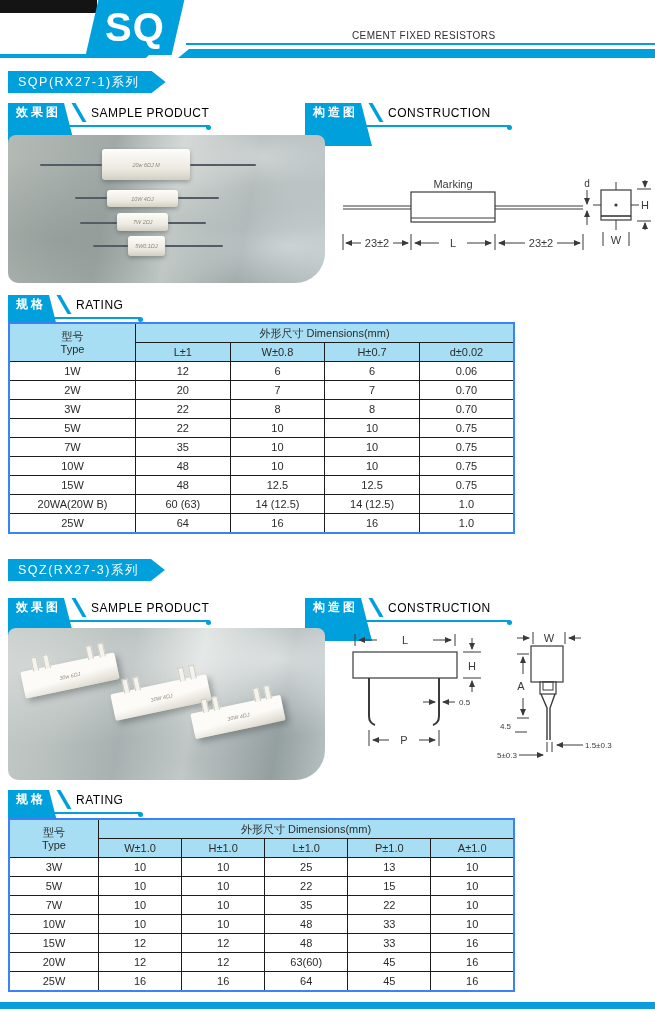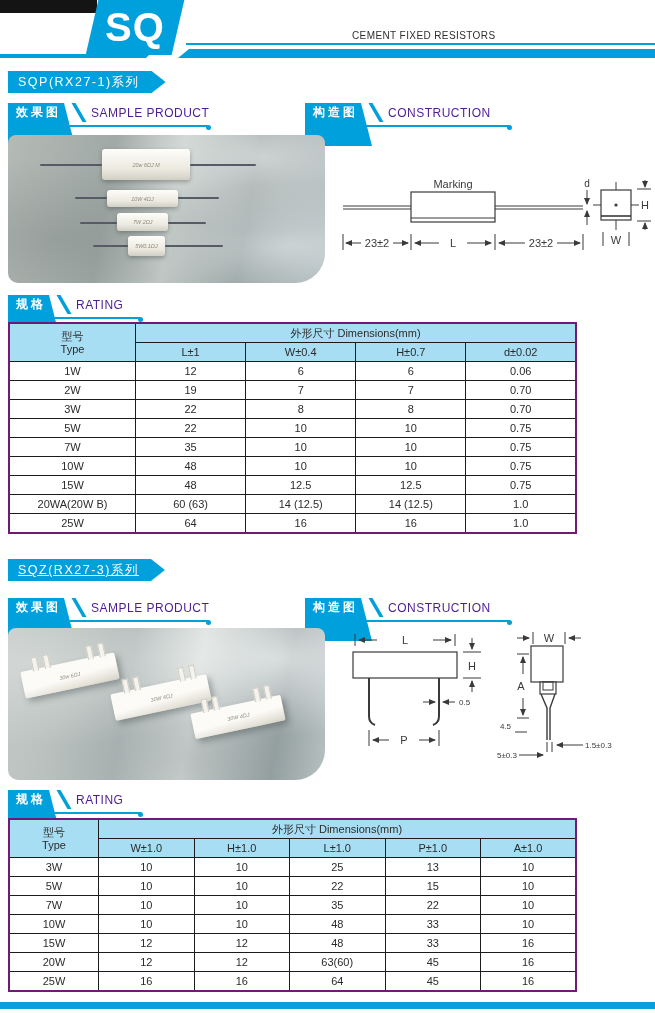--- a/index.html
+++ b/index.html
@@ -23,21 +23,21 @@
   .series-badge{position:absolute;left:8px;height:22px;line-height:22px;background:#00A0DC;color:#fff;
                 font-size:12.5px;letter-spacing:1.5px;padding:0 26px 0 10px;
                 clip-path:polygon(0 0,calc(100% - 14px) 0,100% 50%,calc(100% - 14px) 100%,0 100%);}
 
   
   .label-row{position:absolute;height:21px;display:flex;align-items:flex-start;}
   .label-badge{background:#00A0DC;color:#fff;font-size:12px;font-weight:bold;height:27px;line-height:19px;
                padding:0 14px 16px 8px;letter-spacing:3px;
                clip-path:polygon(0 0,calc(100% - 11px) 0,100% 100%,0 100%);}
   .label-slash{width:4px;height:19px;background:#00A0DC;transform:skewX(30deg);margin-left:2px;}
-  .label-en{font-size:12px;color:#4c1d95;margin-left:10px;line-height:20px;letter-spacing:0.5px;white-space:nowrap;}
+  .label-en{font-size:12px;color:#000000;margin-left:10px;line-height:20px;letter-spacing:0.5px;white-space:nowrap;}
   .label-underline{position:absolute;left:2px;bottom:-3px;height:2px;background:#00A0DC;}
   .label-dot{position:absolute;bottom:-6px;width:5px;height:5px;border-radius:50%;background:#00A0DC;}
 
   
   .photo{position:absolute;left:8px;width:317px;border-radius:8px 8px 30px 10px;overflow:hidden;}
   .photo1{top:135px;height:148px;
     background:
       radial-gradient(ellipse at 80% 15%, rgba(255,255,255,0.55), transparent 42%),
       radial-gradient(ellipse at 88% 75%, rgba(235,240,242,0.6), transparent 40%),
       radial-gradient(ellipse at 15% 70%, rgba(110,120,118,0.30), transparent 55%),
@@ -58,21 +58,21 @@
          display:flex;align-items:center;justify-content:center;}
   .block .res-mark{transform:scale(0.9);}
   .pin{position:absolute;width:4px;height:13px;top:-12px;background:#f4f3ee;border:1px solid #cfccc2;border-bottom:none;}
   .pin.p1{left:14%;} .pin.p2{left:26%;} .pin.p3{left:72%;} .pin.p4{left:84%;}
 
   
   .drawing{position:absolute;}
   .drawing text{font-family:"Liberation Sans",sans-serif;fill:#3a3a3a;}
 
   
-  table.dims{position:absolute;left:8px;width:569px;border-collapse:collapse;border:2px solid #701a75;
+  table.dims{position:absolute;left:8px;width:507px;border-collapse:collapse;border:2px solid #3b82f6;
              table-layout:fixed;}
   table.dims th,table.dims td{border:1px solid #1c1c1c;font-size:11px;color:#2b2b2b;text-align:center;
              padding:0;height:18px;font-weight:normal;vertical-align:middle;}
   table.dims thead th{background:#A7DEF3;}
   table.dims .type-col{width:125px;}
   table.dims2 .type-col{width:88px;}
   .type-hd{font-size:11px;line-height:13px;}
 
   .footer-bar{position:absolute;left:0;right:0;top:1002px;height:7px;background:#0A9FDB;}
 </style>
@@ -192,36 +192,36 @@
     <thead>
       <tr>
         <th rowspan="2" class="type-col">
           <div class="type-hd">型号</div>
           <div class="type-hd">Type</div>
         </th>
         <th colspan="4">外形尺寸 Dimensions(mm)</th>
       </tr>
       <tr>
           <th>L±1</th>
-          <th>W±0.4</th>
+          <th>W±0.8</th>
           <th>H±0.7</th>
           <th>d±0.02</th>
         </tr>
     </thead>
     <tbody>
         <tr>
           <td>1W</td>
           <td>12</td>
           <td>6</td>
           <td>6</td>
           <td>0.06</td>
         </tr>
         <tr>
           <td>2W</td>
-          <td>19</td>
+          <td>20</td>
           <td>7</td>
           <td>7</td>
           <td>0.70</td>
         </tr>
         <tr>
           <td>3W</td>
           <td>22</td>
           <td>8</td>
           <td>8</td>
           <td>0.70</td>
@@ -264,21 +264,21 @@
         <tr>
           <td>25W</td>
           <td>64</td>
           <td>16</td>
           <td>16</td>
           <td>1.0</td>
         </tr>
       </tbody>
   </table>
 
-  <div class="series-badge" style="top:559px;text-decoration:underline;">SQZ(RX27-3)系列</div>
+  <div class="series-badge" style="top:559px;">SQZ(RX27-3)系列</div>
 
   <div class="label-row" style="left:8px;top:598px;width:210px;">
     <div class="label-badge">效果图</div>
     <div class="label-slash"></div>
     <div class="label-en">SAMPLE PRODUCT</div>
     <div class="label-underline" style="width:198px;"></div>
     <div class="label-dot" style="left:198px;"></div>
   </div>
 
   <div class="label-row" style="left:305px;top:598px;width:210px;">

